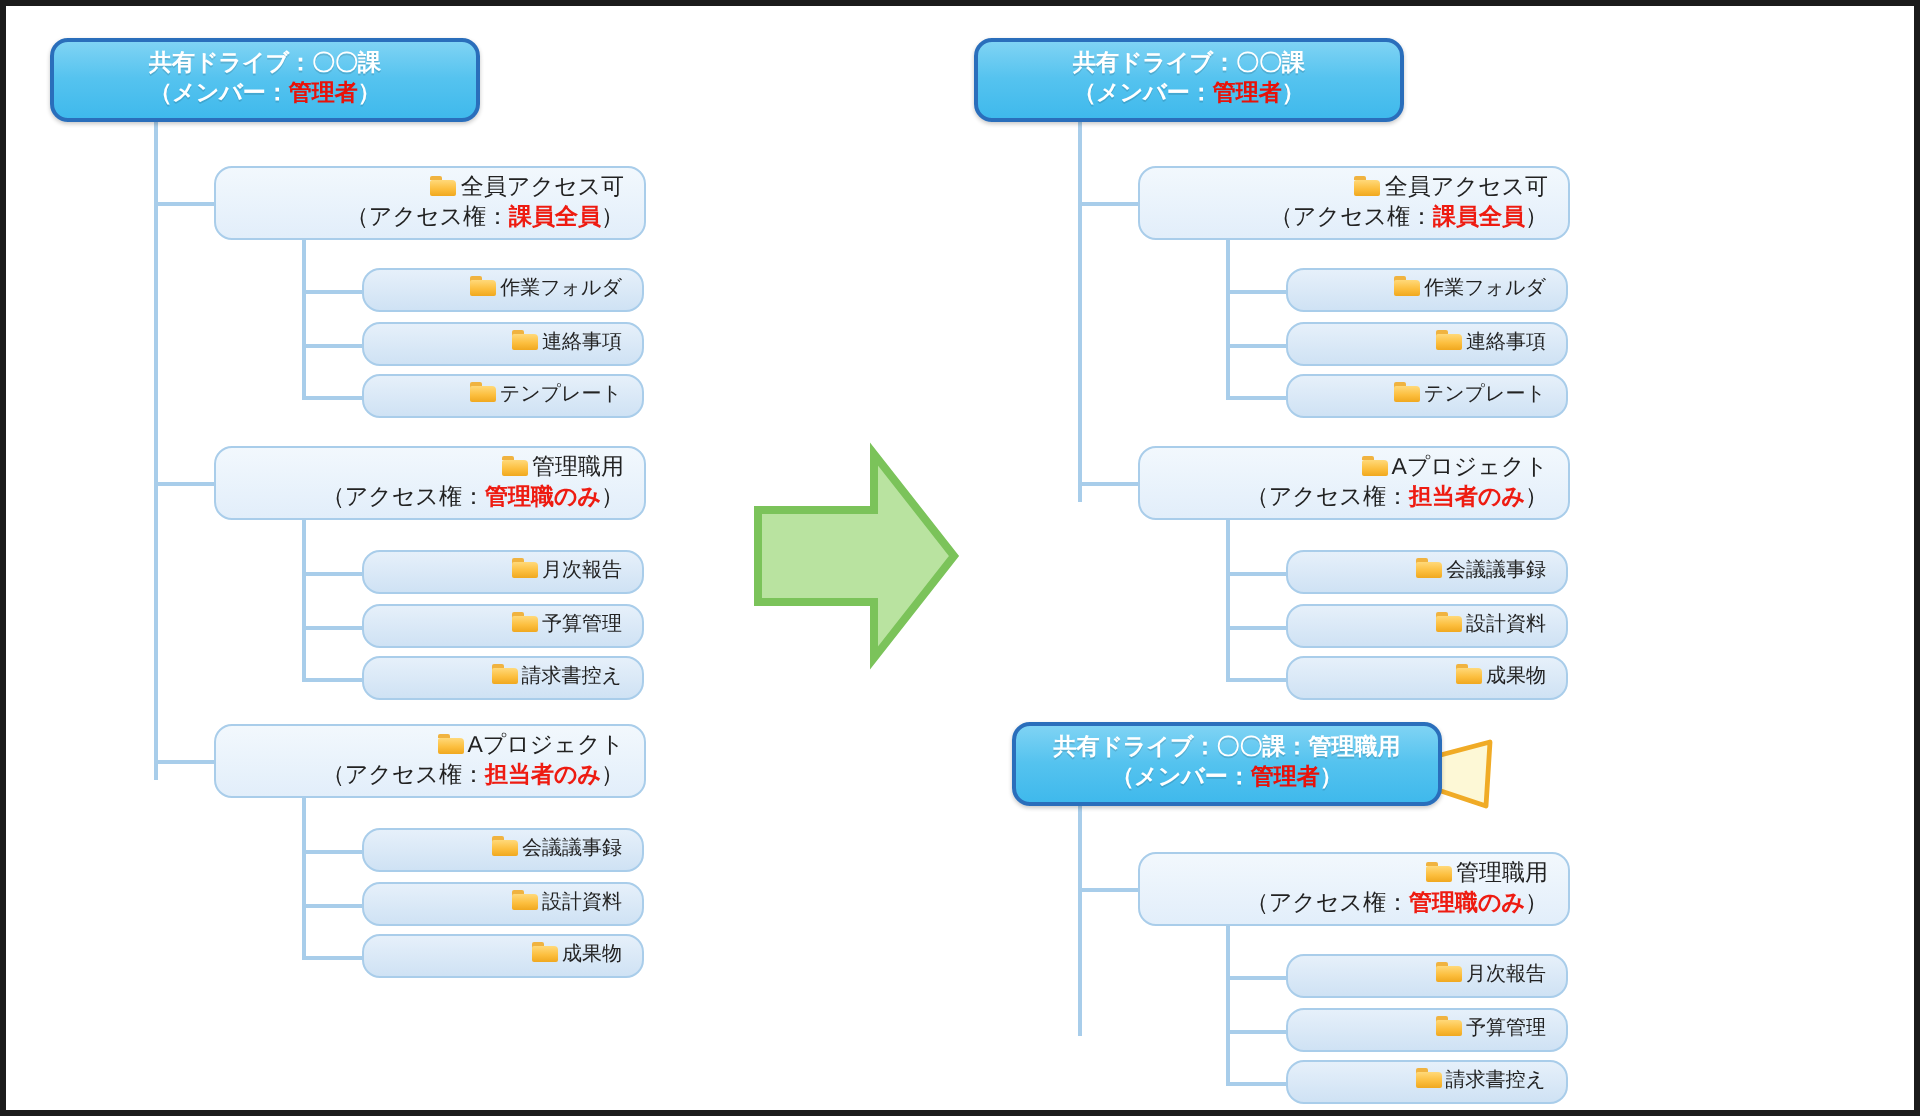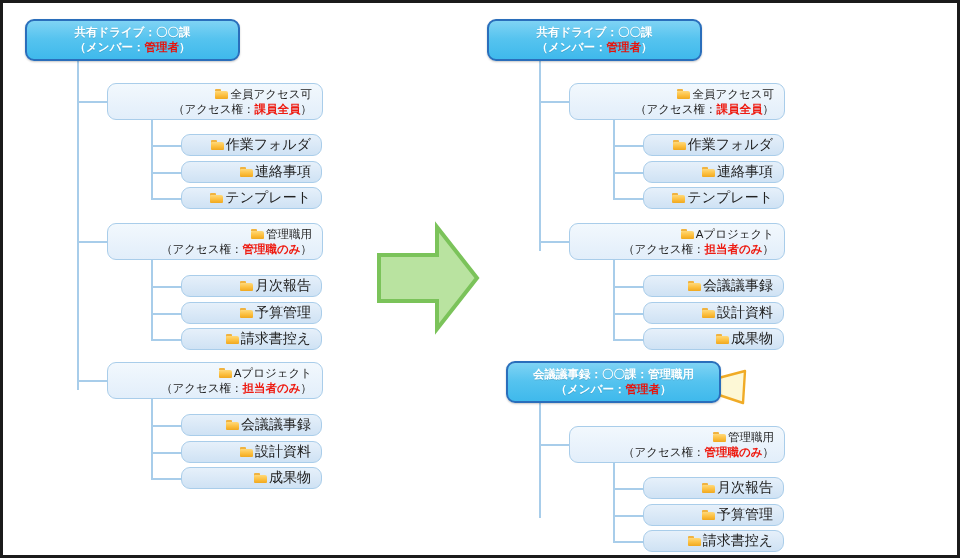--- a/index.html
+++ b/index.html
@@ -56,21 +56,21 @@
     color: #222222;
     font-size: 11.5px;
     padding: 3px 10px 3px 9px;
     text-align: left;
   }
   
   .node.leaf {
     background: linear-gradient(180deg, #e6f0fa 0%, #cfe2f4 100%);
     border: 1.6px solid #a9cdea;
     color: #222222;
-    font-size: 14px;
+    font-size: 10px;
     padding: 2px 10px;
     text-align: left;
   }
   .node .l1 { display: block; }
   .node .l2 { display: block; }
   .accent { color: #ee1b11; font-weight: bold; }
   .node.root .accent { color: #e8120a; text-shadow: none; }
 
   
   .fico {
@@ -257,21 +257,21 @@
       <span><span class="fico"></span><span>会議議事録</span></span>
     </div>
     <div class="node leaf" style="left:640px; top:299px; width:141px; height:22px;">
       <span><span class="fico"></span><span>設計資料</span></span>
     </div>
     <div class="node leaf" style="left:640px; top:325px; width:141px; height:22px;">
       <span><span class="fico"></span><span>成果物</span></span>
     </div>
 
     <div class="node root" style="left:503px; top:358px; width:215px; height:42px; z-index:45;">
-      <span class="l1">会議議事録：〇〇課：管理職用</span>
+      <span class="l1">共有ドライブ：〇〇課：管理職用</span>
       <span class="l2"><span>（メンバー：</span><span class="accent">管理者</span><span>）</span></span>
     </div>
 
     <div class="node grp" style="left:566px; top:423px; width:216px; height:37px;">
       <span class="l1"><span class="fico"></span><span>管理職用</span></span>
       <span class="l2"><span>（アクセス権：</span><span class="accent">管理職のみ</span><span>）</span></span>
     </div>
     <div class="node leaf" style="left:640px; top:474px; width:141px; height:22px;">
       <span><span class="fico"></span><span>月次報告</span></span>
     </div>

